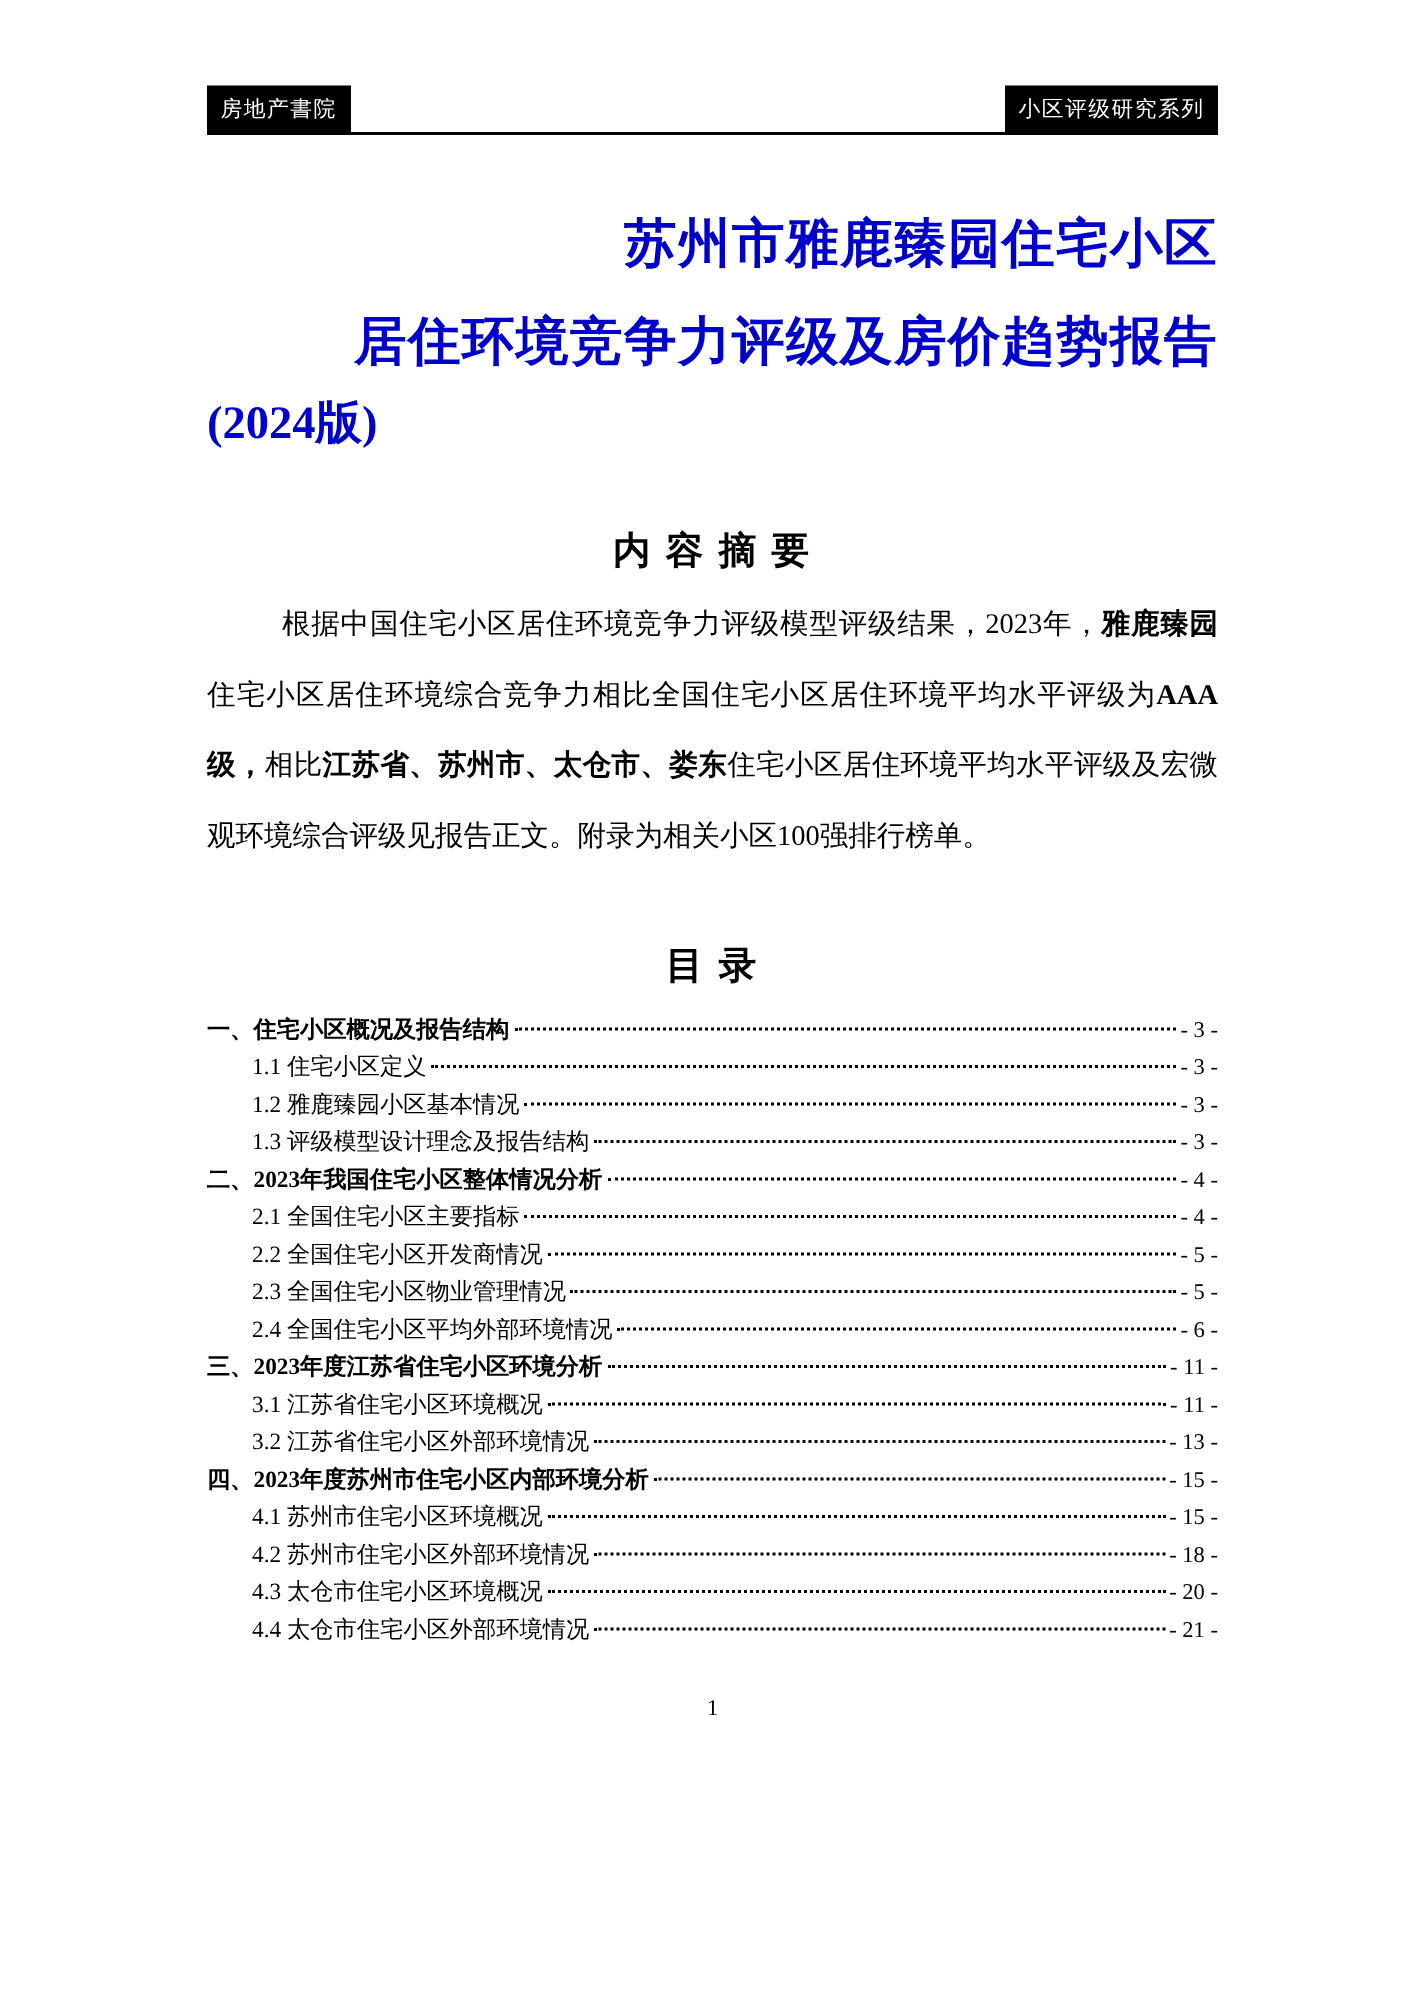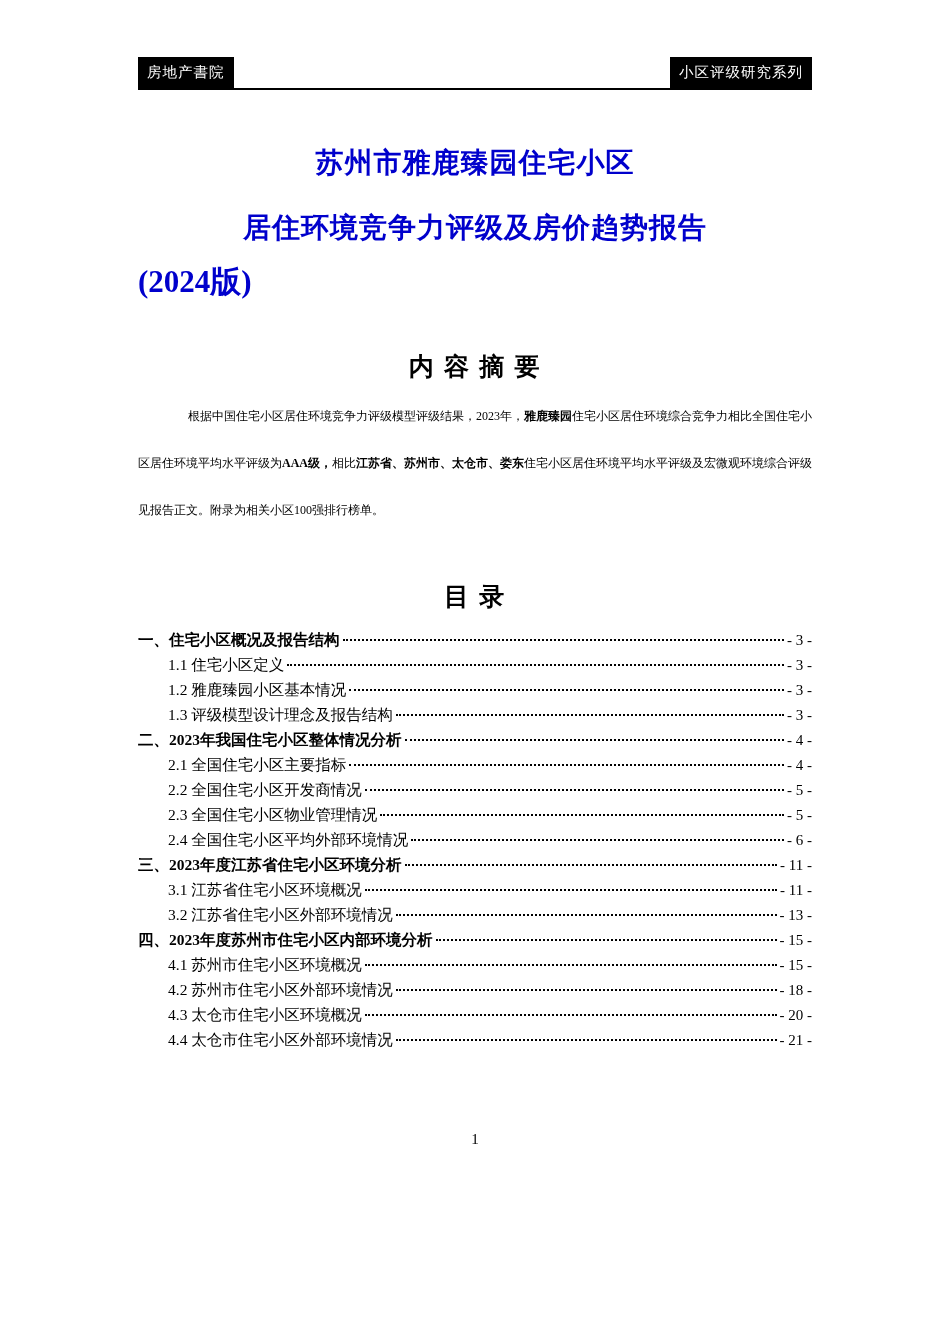--- a/index.html
+++ b/index.html
@@ -44,23 +44,23 @@
     margin-top: 58px;
     font-size: 19px;
     font-weight: bold;
     letter-spacing: 0.5px;
   }
 
   
   .title-block { margin-top: 40px; }
   h1.title-line {
     margin: 0;
-    text-align: center;
+    text-align: right;
     color: var(--title-blue);
-    font-size: 28px;
+    font-size: 35px;
     font-weight: bold;
     line-height: 65px;
     letter-spacing: 1px;
   }
   .edition {
     text-align: left;
     color: var(--title-blue);
     font-size: 31px;
     font-weight: bold;
     line-height: 44px;
@@ -74,21 +74,21 @@
     font-size: 25px;
     font-weight: bold;
     letter-spacing: 2px;
   }
   .abstract-heading { margin-top: 46px; }
   .toc-heading { margin-top: 46px; }
 
   
   .abstract {
     margin: 10px 0 0 0;
-    font-size: 12px;
+    font-size: 19px;
     line-height: 47px;
     text-align: justify;
     text-indent: 50px;
   }
   .abstract .seg.bold { font-weight: bold; }
 
   
   .toc { margin-top: 14px; }
   .toc-row {
     display: flex;

